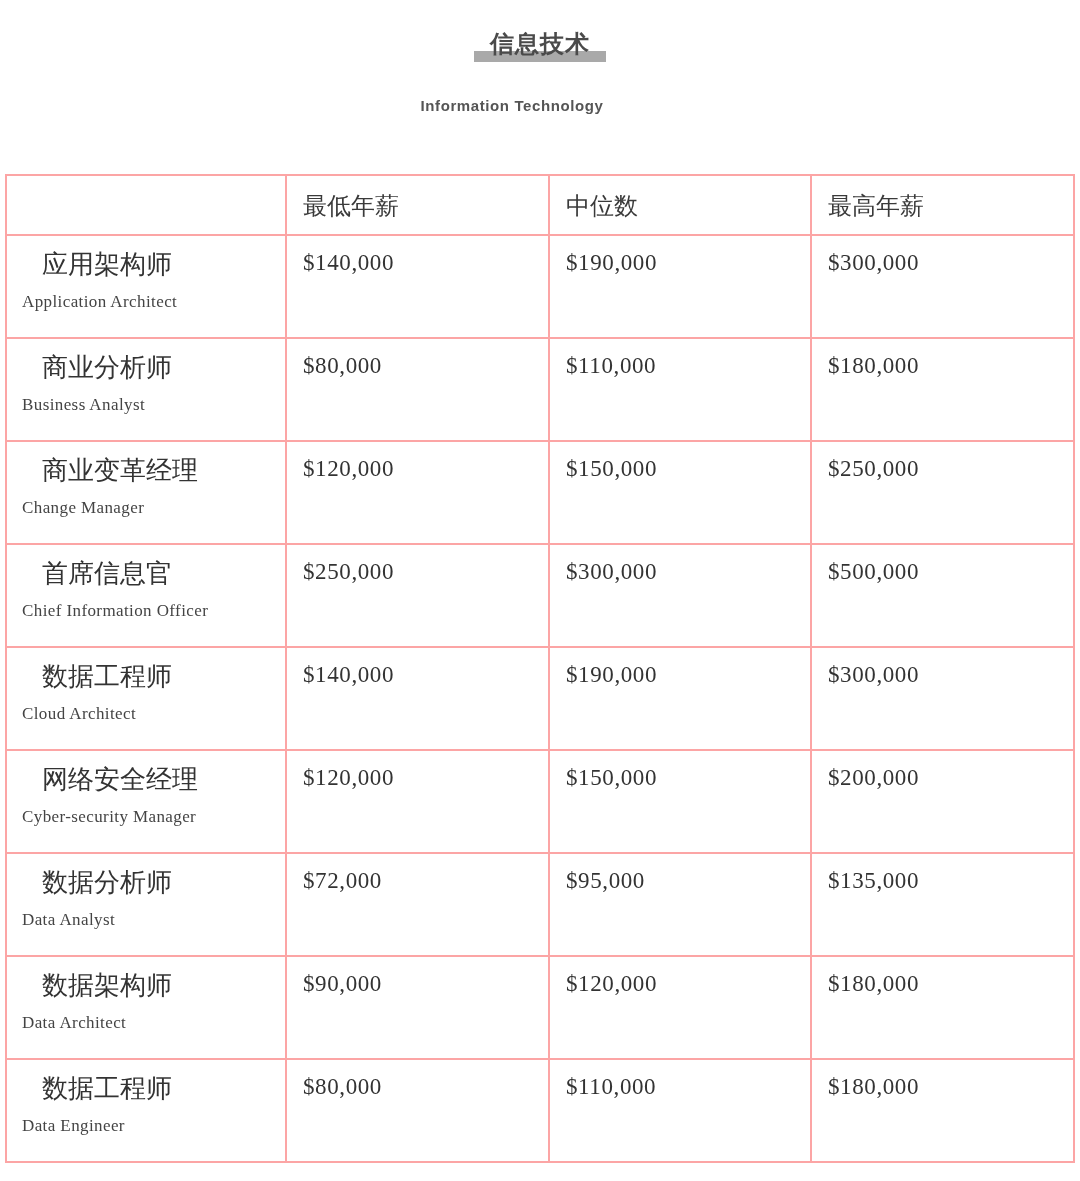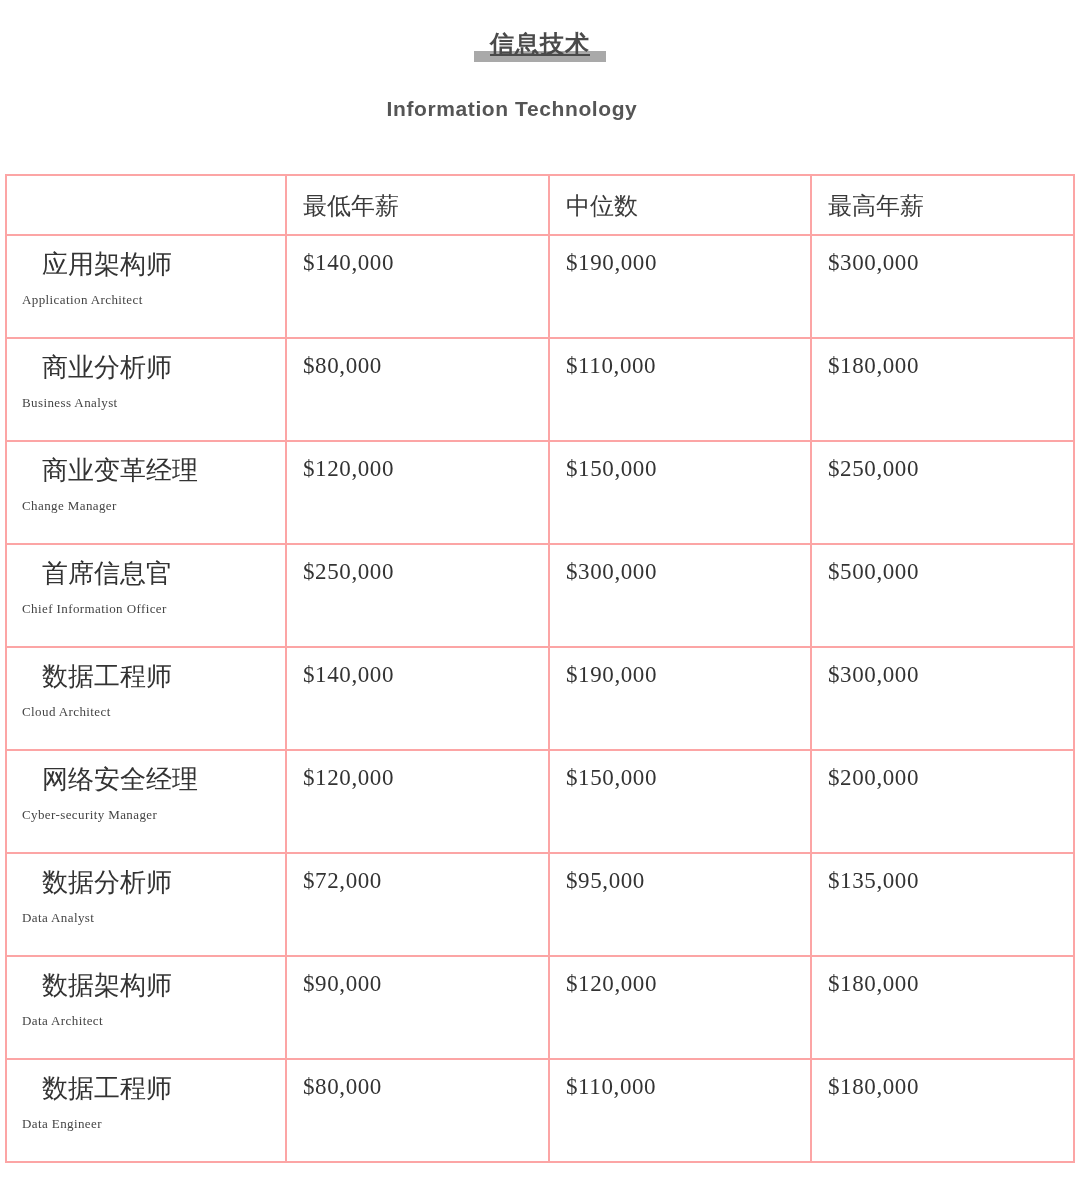--- a/index.html
+++ b/index.html
@@ -2,31 +2,31 @@
 <html><head>
 <meta charset="utf-8">
 <style>
   html, body { margin:0; padding:0; background:#ffffff; }
   body { width:1080px; height:1181px; overflow:hidden; position:relative;
          font-family:"Liberation Sans", "DejaVu Sans", sans-serif; color:#333; }
   .title-wrap { position:absolute; left:0; top:28px; width:1080px; text-align:center; }
   .title-cn { display:inline-block; position:relative; font-size:24px; font-weight:bold; color:#4a4a4a;
               font-family:"DejaVu Sans", sans-serif; letter-spacing:1px; padding:0 16px; line-height:32px; }
   .title-cn .bar { position:absolute; left:0; right:0; bottom:-2px; height:11px; background:#a9a9a9; z-index:0; }
-  .title-cn span.txt { position:relative; z-index:1;text-decoration:underline; }
+  .title-cn span.txt { position:relative; z-index:1; }
   .title-en { position:absolute; left:0; top:97px; width:1024px; text-align:center;
-              font-size:21px; font-weight:bold; color:#555; letter-spacing:0.6px; }
+              font-size:15px; font-weight:bold; color:#555; letter-spacing:0.6px; }
   table { position:absolute; left:5px; top:174px; border-collapse:collapse; width:1068px; table-layout:fixed; }
   col.c0 { width:280px; } col.c1 { width:263px; } col.c2 { width:262px; } col.c3 { width:263px; }
   td, th { border:2px solid #fca5a5; vertical-align:top; text-align:left; padding:0; }
   th { height:58px; font-weight:normal; font-size:24px; color:#3a3a3a; font-family:"DejaVu Sans", sans-serif; }
   th .h { display:block; padding:14px 0 0 16px; }
   tr.row td { height:101px; }
   .cn { display:block; padding:10px 0 0 15px; font-size:26px; color:#333; font-family:"DejaVu Sans", sans-serif; line-height:36px;margin-left:20px; }
-  .en { display:block; padding:10px 0 0 15px; font-size:13px; color:#444; font-family:"Liberation Serif", serif; letter-spacing:0.4px; }
+  .en { display:block; padding:10px 0 0 15px; font-size:17px; color:#444; font-family:"Liberation Serif", serif; letter-spacing:0.4px; }
   .val { display:block; padding:14px 0 0 16px; font-size:23px; color:#333; font-family:Liberation Serif, serif; letter-spacing:0.6px; }
 </style>
 </head>
 <body>
 
 <div class="title-wrap">
   <div class="title-cn">
     <div class="bar"></div>
     <span class="txt">信息技术</span>
   </div>

